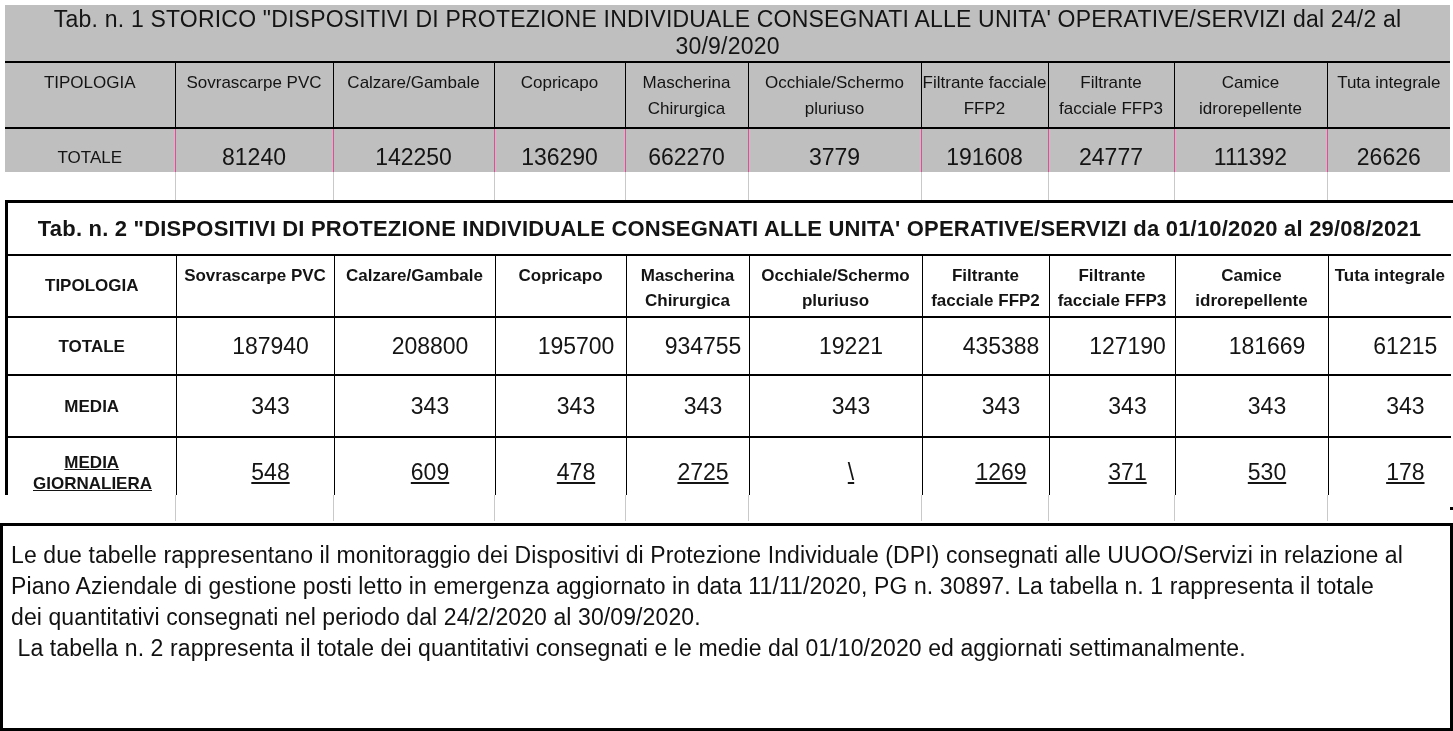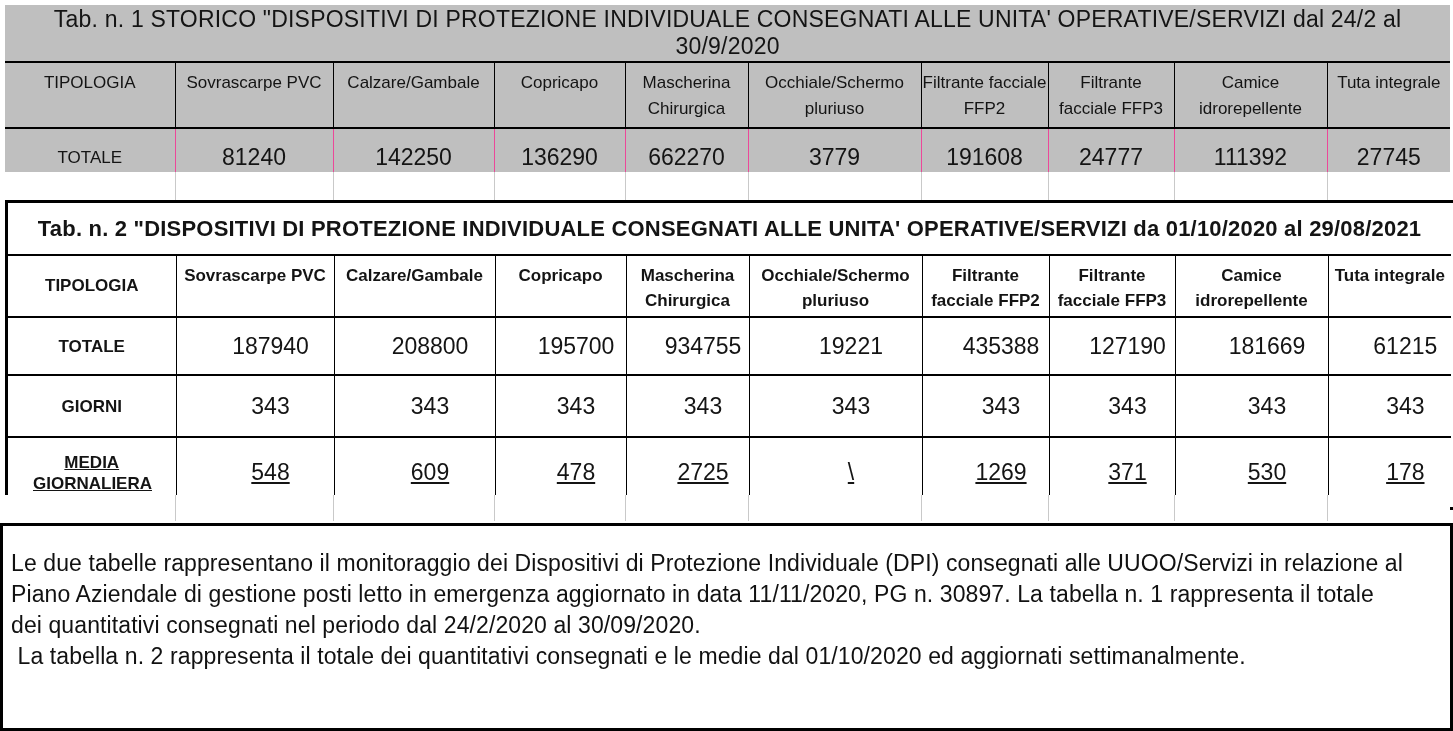--- a/index.html
+++ b/index.html
@@ -64,21 +64,21 @@
   }
   .t2 .data-row td + td{border-left:1px solid #000;}
   .t2 .data-row td.lbl{font-size:17px;font-weight:bold;line-height:21px;padding:0 25px;}
   .t2 .row-tot td{height:54px;}
   .t2 .row-gio td{height:58px;}
   .t2 .row-med td{height:67px;border-bottom:none;text-decoration:underline;}
 
   
   .note{
     position:absolute;left:0;top:523px;width:1453px;height:208px;box-sizing:border-box;
-    border:3px solid #000;background:#fff;padding:22px 10px 0 8px;
+    border:3px solid #000;background:#fff;padding:14px 10px 0 8px;
   }
   .note .line{
     font-size:23px;line-height:31px;white-space:pre-wrap;color:#111;letter-spacing:.1px;
   }
 </style>
 </head>
 <body>
 
 <div class="page">
 
@@ -114,21 +114,21 @@
     <tr class="data-row">
       <td class="lbl">TOTALE</td>
       <td>81240</td>
       <td>142250</td>
       <td>136290</td>
       <td>662270</td>
       <td>3779</td>
       <td>191608</td>
       <td>24777</td>
       <td>111392</td>
-      <td>27745</td>
+      <td>26626</td>
     </tr>
   </tbody>
     </table>
 
   <table class="gap gap1">
     <colgroup>
       <col class="c0">
         <col class="c1">
         <col class="c2">
         <col class="c3">
@@ -191,21 +191,21 @@
         <td>208800</td>
         <td>195700</td>
         <td>934755</td>
         <td>19221</td>
         <td>435388</td>
         <td>127190</td>
         <td>181669</td>
         <td>61215</td>
       </tr>
       <tr class="data-row row-gio">
-        <td class="lbl">GIORNI</td>
+        <td class="lbl">MEDIA</td>
         <td>343</td>
         <td>343</td>
         <td>343</td>
         <td>343</td>
         <td>343</td>
         <td>343</td>
         <td>343</td>
         <td>343</td>
         <td>343</td>
       </tr>

